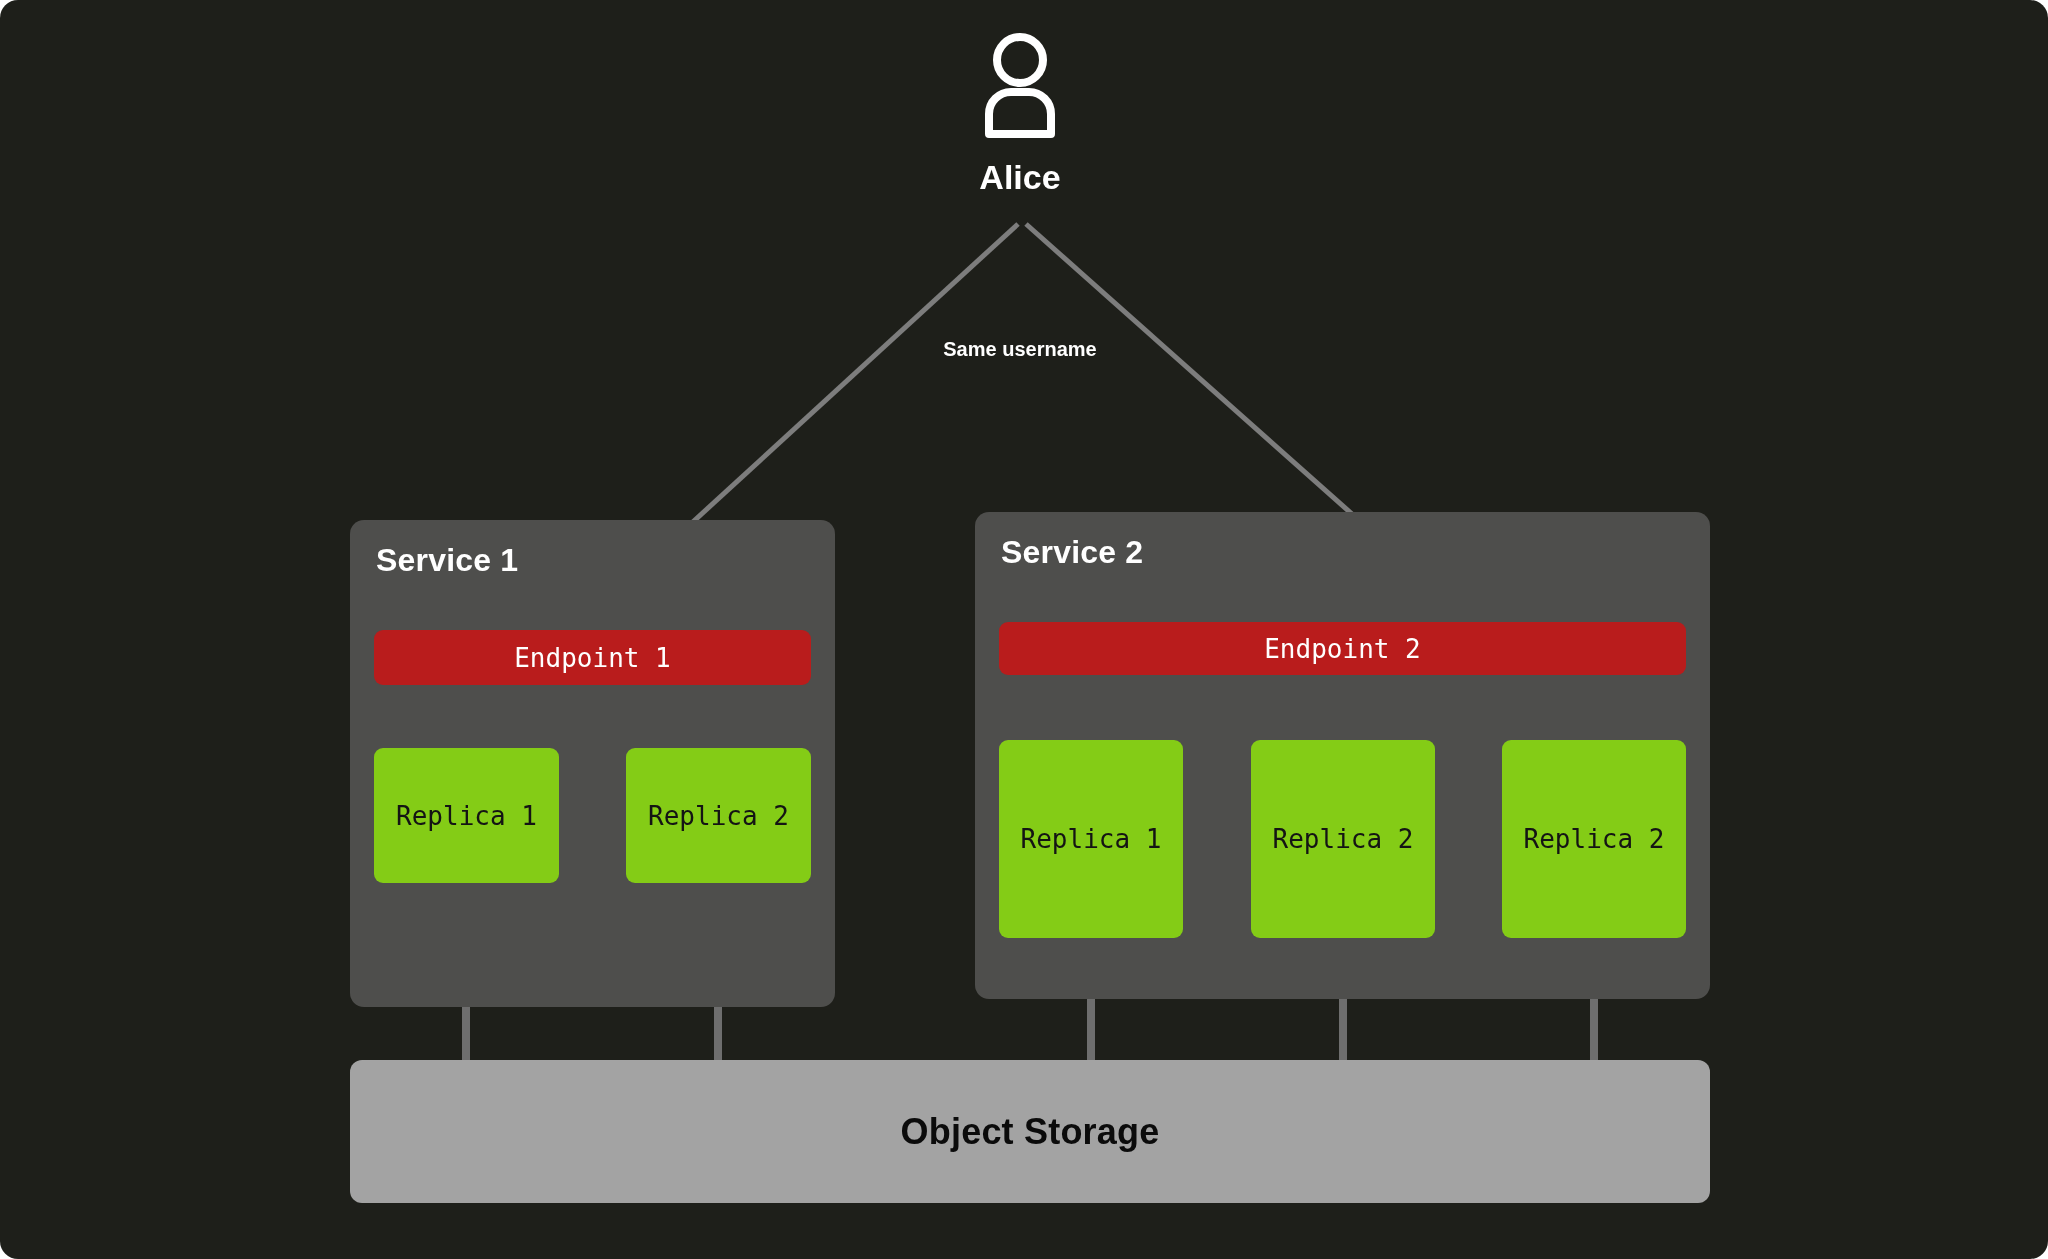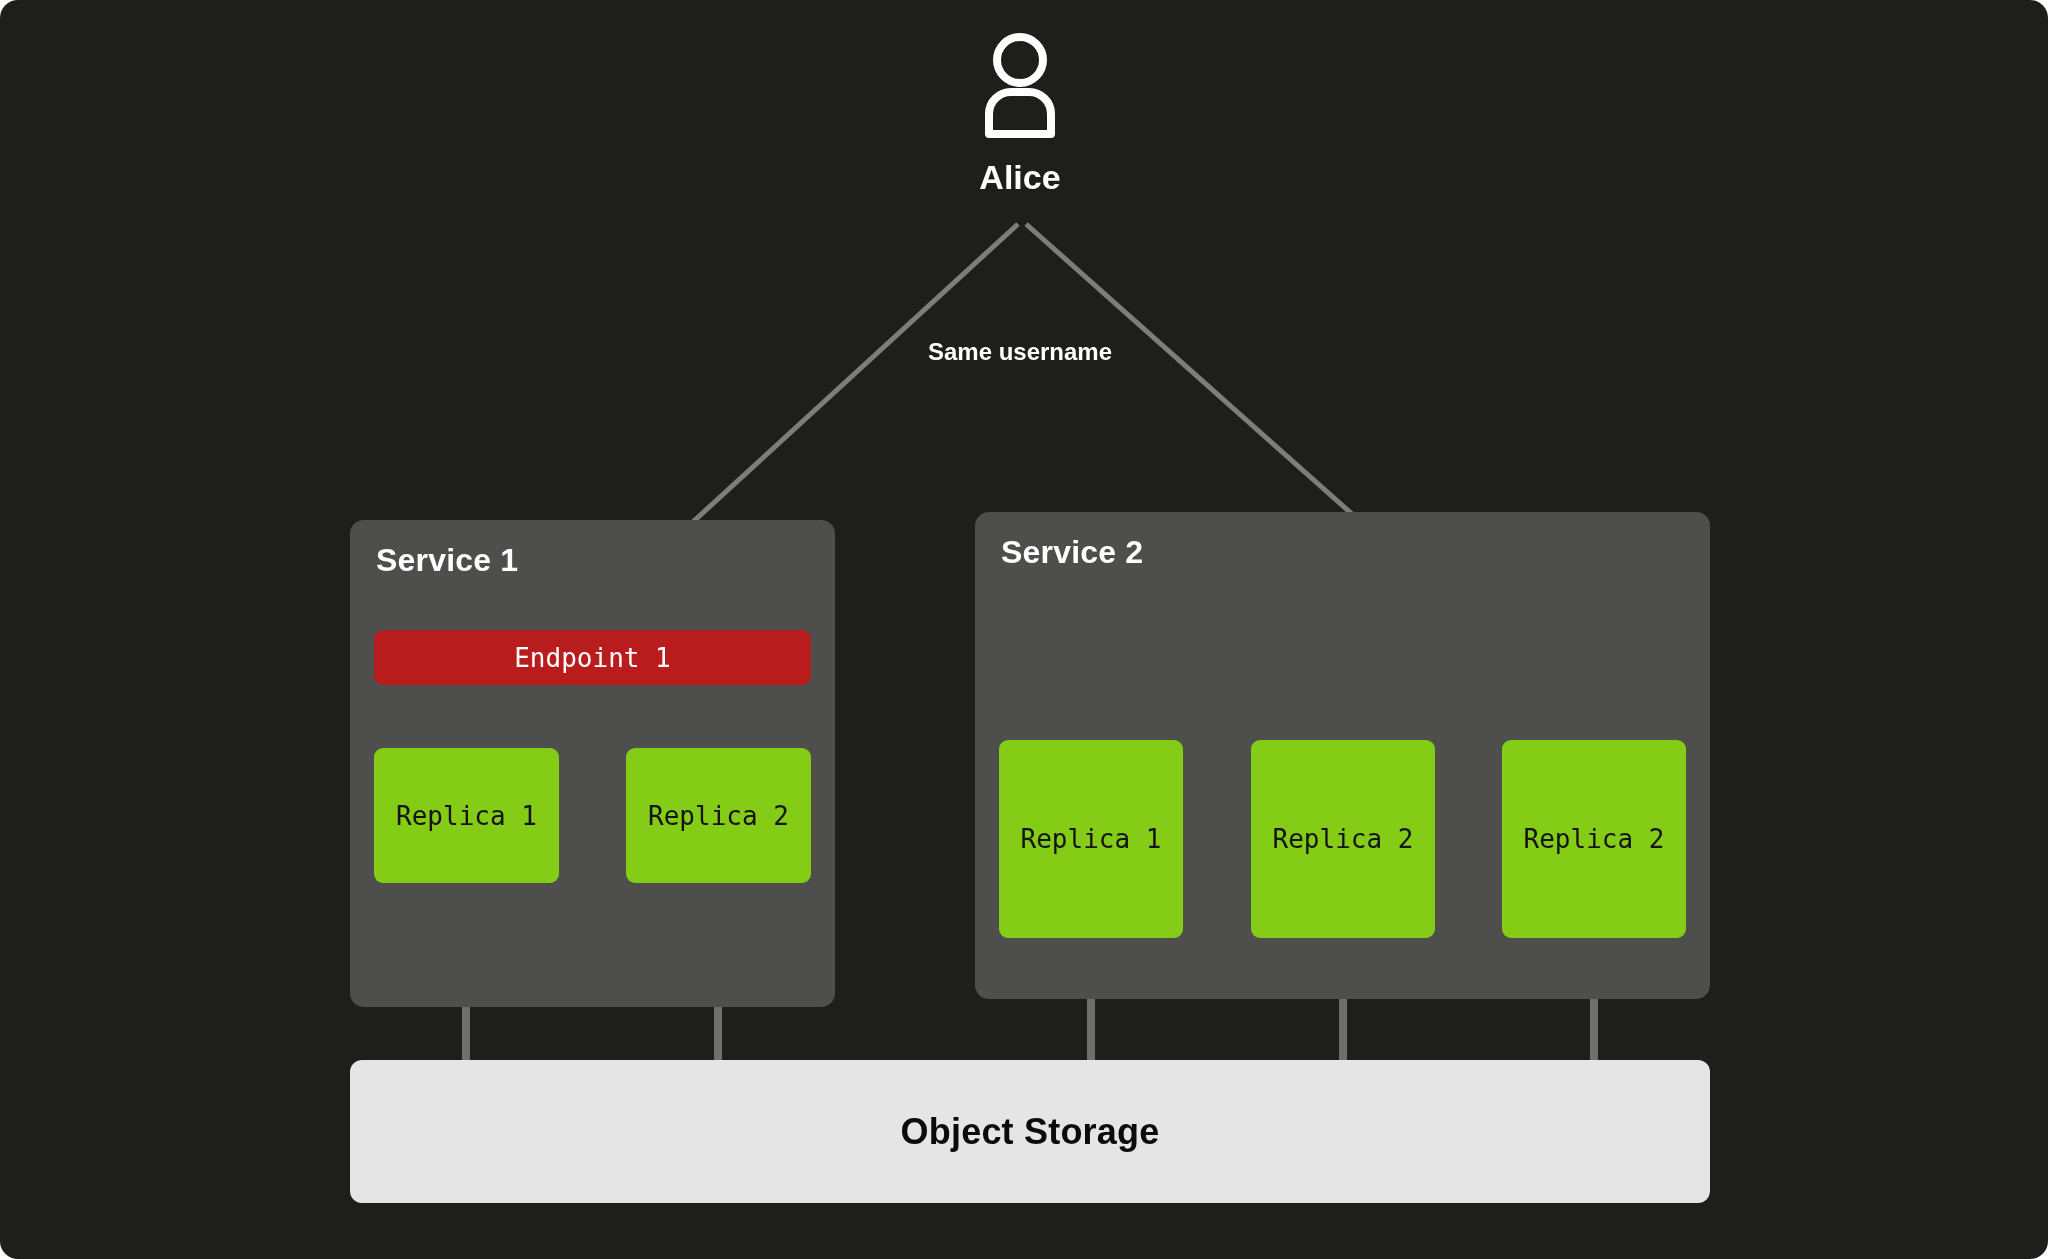--- a/index.html
+++ b/index.html
@@ -46,21 +46,21 @@
   }
 
   
   #edge-caption {
     position: absolute;
     left: 824px;
     top: 336px;
     width: 392px;
     text-align: center;
     color: #ffffff;
-    font-size: 24px;
+    font-size: 20px;
     font-weight: bold;
     line-height: 1.32;
   }
 
   
   .service-box {
     position: absolute;
     background: #4e4e4c;
     border-radius: 14px;
   }
@@ -114,21 +114,21 @@
   #s2-replica-2 { left: 276px; top: 228px; width: 184px; height: 198px; }
   #s2-replica-3 { left: 527px; top: 228px; width: 184px; height: 198px; }
 
   
   #object-storage {
     position: absolute;
     left: 350px;
     top: 1060px;
     width: 1360px;
     height: 143px;
-    background: #e5e5e5;
+    background: #a3a3a3;
     border-radius: 12px;
     display: flex;
     align-items: center;
     justify-content: center;
     z-index: 3;
   }
   #object-storage-label {
     color: #0b0b0b;
     font-size: 36px;
     font-weight: bold;
@@ -181,20 +181,21 @@
 
   <div id="service-1" class="service-box" data-name="service-box-1">
     <div class="service-title" data-name="service-1-title">Service 1</div>
     <div id="endpoint-1" class="endpoint" data-name="endpoint-1">Endpoint 1</div>
     <div id="s1-replica-1" class="replica" data-name="service-1-replica-1">Replica 1</div>
     <div id="s1-replica-2" class="replica" data-name="service-1-replica-2">Replica 2</div>
   </div>
 
   <div id="service-2" class="service-box" data-name="service-box-2">
     <div class="service-title" data-name="service-2-title">Service 2</div>
+    <div id="endpoint-2" class="endpoint" data-name="endpoint-2">Endpoint 2</div>
     <div id="s2-replica-1" class="replica" data-name="service-2-replica-1">Replica 1</div>
     <div id="s2-replica-2" class="replica" data-name="service-2-replica-2">Replica 2</div>
     <div id="s2-replica-3" class="replica" data-name="service-2-replica-3">Replica 2</div>
   </div>
 
   <div id="object-storage" data-name="object-storage-box">
     <span id="object-storage-label" data-name="object-storage-label">Object Storage</span>
   </div>
 
 </div>

